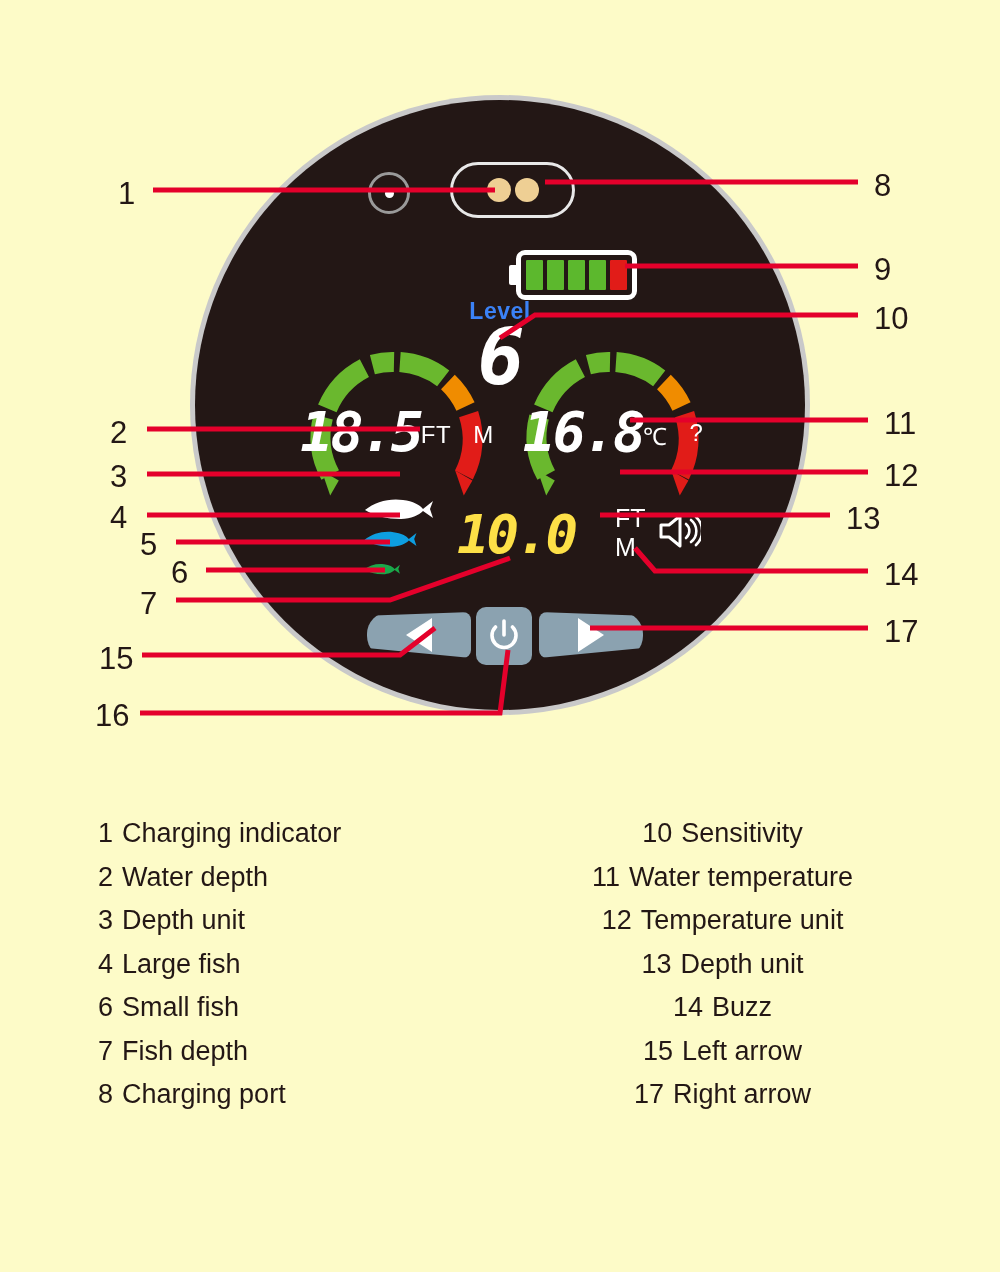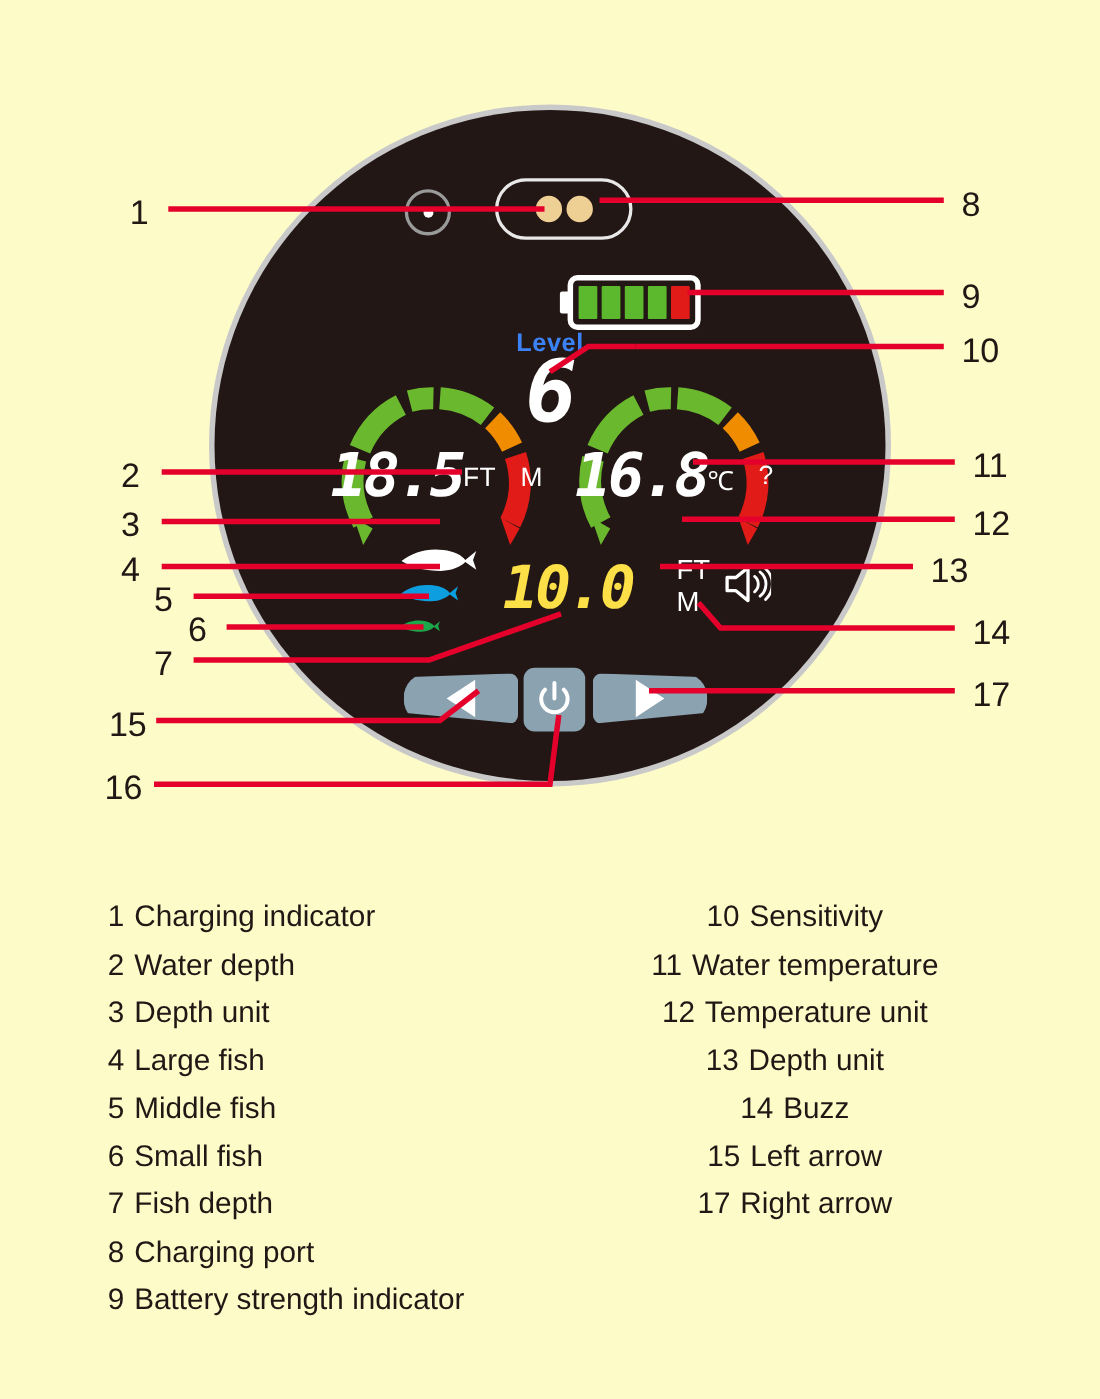--- a/index.html
+++ b/index.html
@@ -328,25 +328,23 @@
     <span class="cnum" style="left:95px;top:700px">16</span>
     <span class="cnum" style="left:884px;top:616px">17</span>
   </div>
 
   <div class="legend">
     <div class="col c1">
       <div class="item"><span class="n">1</span><span>Charging indicator</span></div>
       <div class="item"><span class="n">2</span><span>Water depth</span></div>
       <div class="item"><span class="n">3</span><span>Depth unit</span></div>
       <div class="item"><span class="n">4</span><span>Large fish</span></div>
-      <div class="item"><span class="n">5</span><span>Middle fish</span></div>
       <div class="item"><span class="n">6</span><span>Small fish</span></div>
       <div class="item"><span class="n">7</span><span>Fish depth</span></div>
       <div class="item"><span class="n">8</span><span>Charging port</span></div>
-      <div class="item"><span class="n">9</span><span>Battery strength indicator</span></div>
     </div>
     <div class="col c2">
       <div class="item"><span class="n">10</span><span>Sensitivity</span></div>
       <div class="item"><span class="n">11</span><span>Water temperature</span></div>
       <div class="item"><span class="n">12</span><span>Temperature unit</span></div>
       <div class="item"><span class="n">13</span><span>Depth unit</span></div>
       <div class="item"><span class="n">14</span><span>Buzz</span></div>
       <div class="item"><span class="n">15</span><span>Left arrow</span></div>
       <div class="item"><span class="n">17</span><span>Right arrow</span></div>
     </div>

